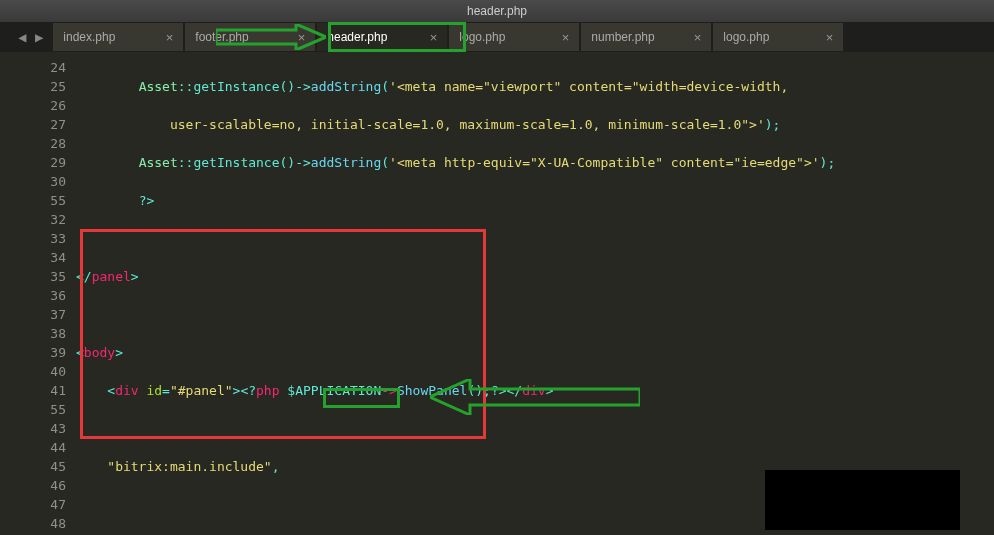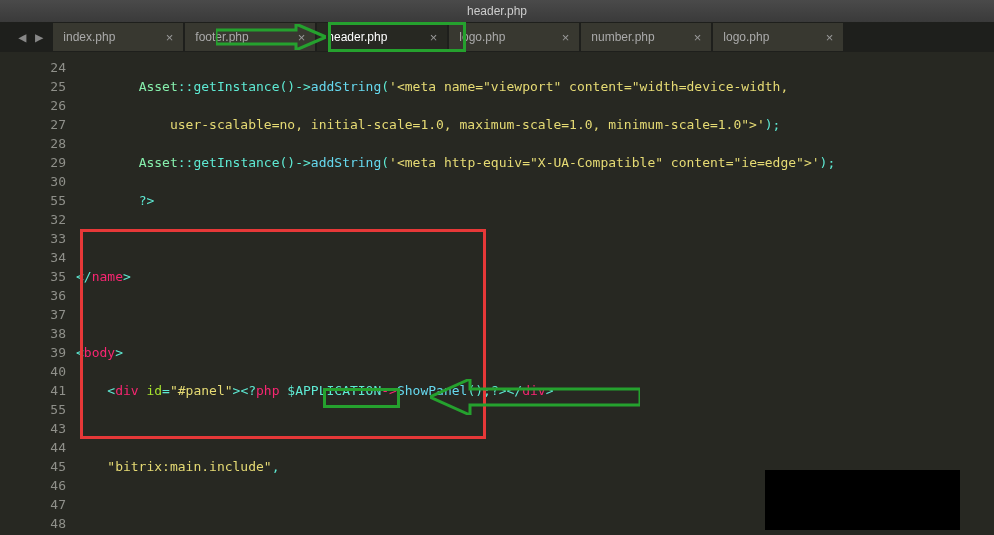--- a/index.html
+++ b/index.html
@@ -160,21 +160,21 @@
     <div>47</div>
       <div>48</div>
   </div>
 
   <div class="code-area">
 <div>        <span class="s-id">Asset</span><span class="s-plain">::getInstance()-&gt;</span><span class="s-fn">addString</span><span class="s-plain">(</span><span class="s-str">'&lt;meta name="viewport" content="width=device-width,</span></div>
 <div>            <span class="s-str">user-scalable=no, initial-scale=1.0, maximum-scale=1.0, minimum-scale=1.0"&gt;'</span><span class="s-plain">)</span><span class="s-plain">;</span></div>
 <div>        <span class="s-id">Asset</span><span class="s-plain">::getInstance()-&gt;</span><span class="s-fn">addString</span><span class="s-plain">(</span><span class="s-str">'&lt;meta http-equiv="X-UA-Compatible" content="ie=edge"&gt;'</span><span class="s-plain">);</span></div>
 <div>        <span class="s-plain">?&gt;</span></div>
 <div> </div>
-<div><span class="s-plain">&lt;/</span><span class="s-tag">name</span><span class="s-plain">&gt;</span></div>
+<div><span class="s-plain">&lt;/</span><span class="s-tag">panel</span><span class="s-plain">&gt;</span></div>
 <div> </div>
 <div><span class="s-plain">&lt;</span><span class="s-tag">body</span><span class="s-plain">&gt;</span></div>
 <div>    <span class="s-plain">&lt;</span><span class="s-tag">div</span><span class="s-attr"> id</span><span class="s-plain">=</span><span class="s-str">"#panel"</span><span class="s-plain">&gt;</span><span class="s-plain">&lt;?</span><span class="s-tag">php</span><span class="s-plain"> $APPLICATION</span><span class="s-op">-&gt;</span><span class="s-fn">ShowPanel</span><span class="s-plain">();</span><span class="s-plain">?&gt;</span><span class="s-plain">&lt;/</span><span class="s-tag">div</span><span class="s-plain">&gt;</span></div>
 <div> </div>
 <div>    <span class="s-str">"bitrix:main.include"</span><span class="s-plain">,</span></div>
 <div>    </div>
 
 
 
 

